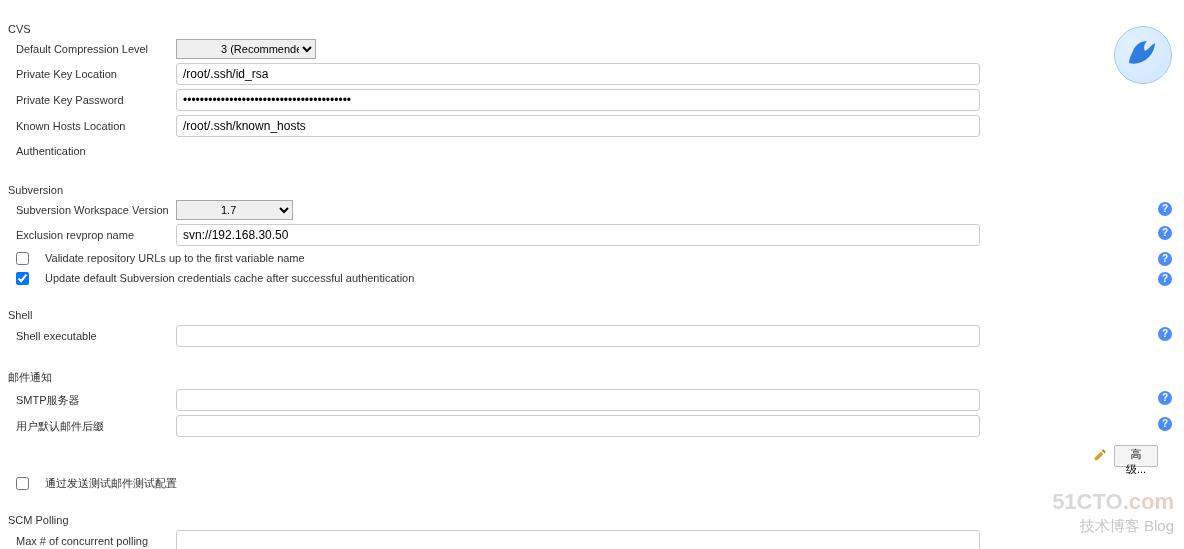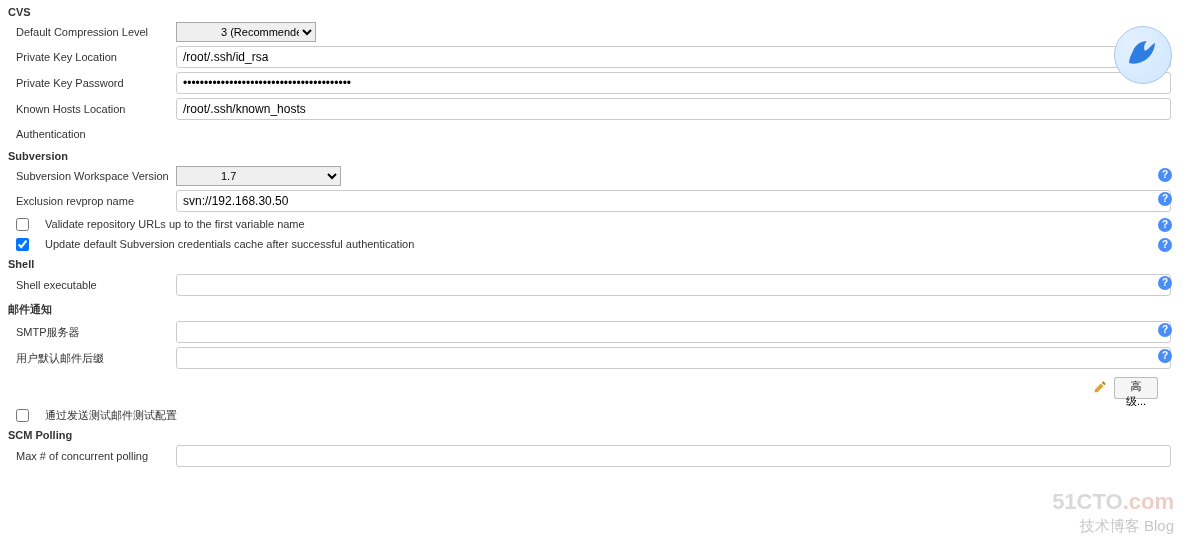--- a/index.html
+++ b/index.html
@@ -6,56 +6,56 @@
   body {
     margin: 0;
     padding: 2px 8px;
     font-family: Verdana, Arial, sans-serif;
     font-size: 11px;
     color: #333;
     background: #fff;
     width: 1184px;
   }
   .section-title {
-    font-weight: bold;
-    font-size: 11px;
-    margin: 4px 0 2px 0;
+    font-weight: normal;
+    font-size: 11px;
+    margin: 21px 0 2px 0;
   }
   .row {
     display: flex;
     align-items: center;
     padding: 2px 0;
     min-height: 24px;
     position: relative;
   }
   .label {
     width: 168px;
     padding-left: 8px;
     font-size: 11px;
     color: #333;
   }
   .control { flex: 1; display: flex; align-items: center; }
   input[type="text"], input[type="password"] {
-    width: 995px;
+    width: 804px;
     height: 22px;
     padding: 1px 6px;
     border: 1px solid #ccc;
     border-radius: 3px;
     font-size: 12px;
     font-family: Arial, sans-serif;
   }
   select {
     height: 20px;
     border: 1px solid #aaa;
     font-size: 11px;
     background: #efefef;
     padding-left: 40px;
   }
   select.small { width: 140px; }
-  select.med { width: 165px; }
+  select.med { width: 117px; }
   button.btn {
     height: 24px;
     padding: 0 12px;
     background: #e8e8e8;
     border: 1px solid #bbb;
     border-radius: 2px;
     font-size: 11px;
     cursor: pointer;
   }
   .help {

